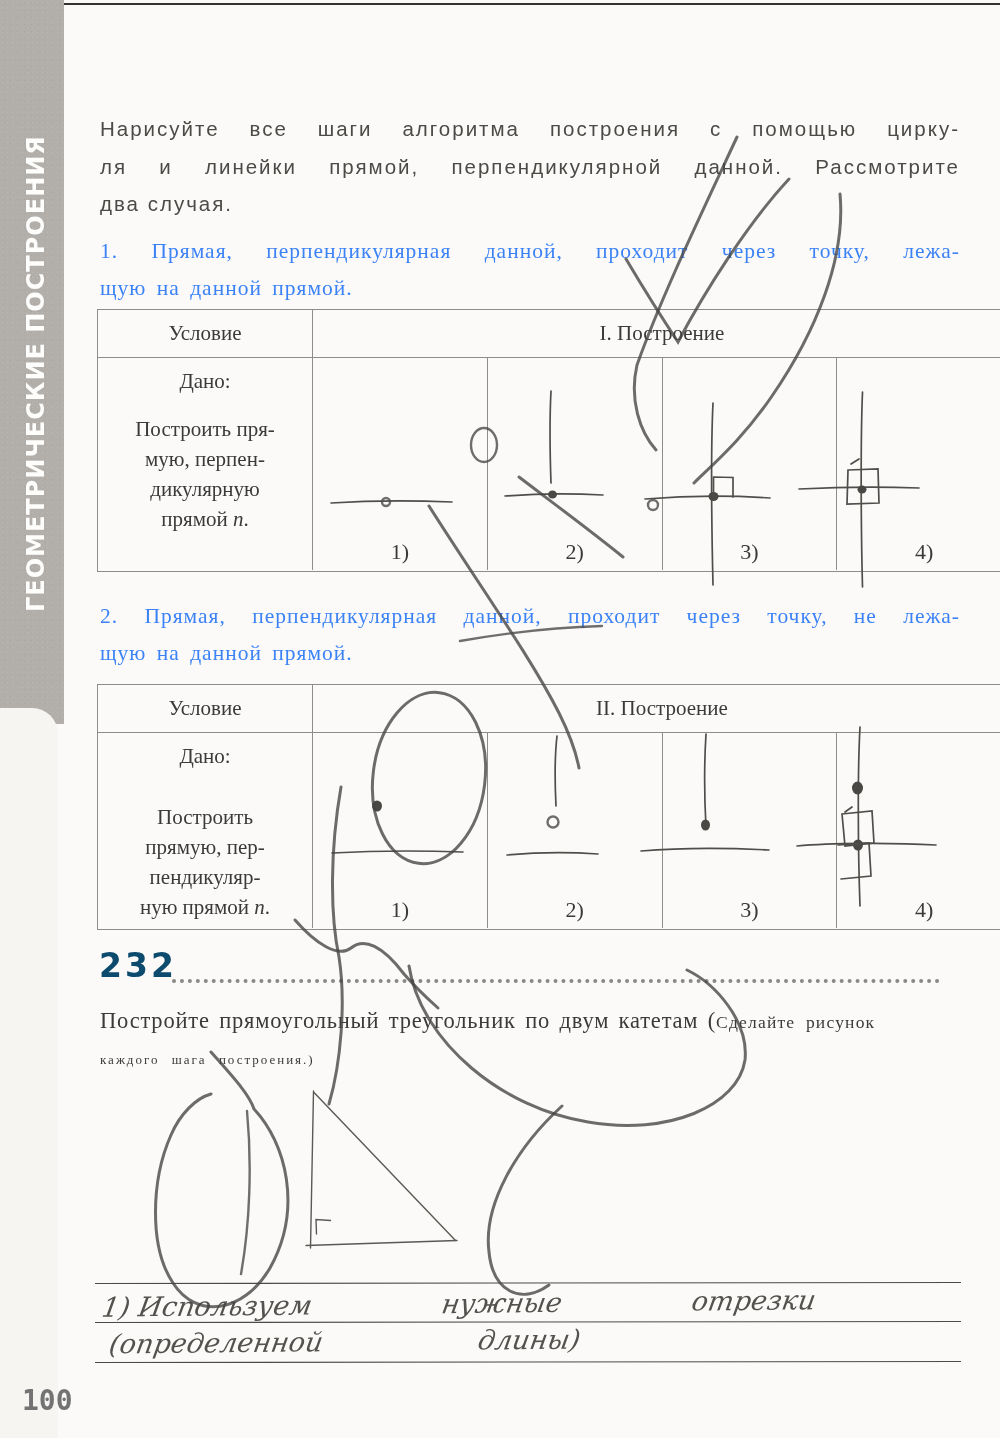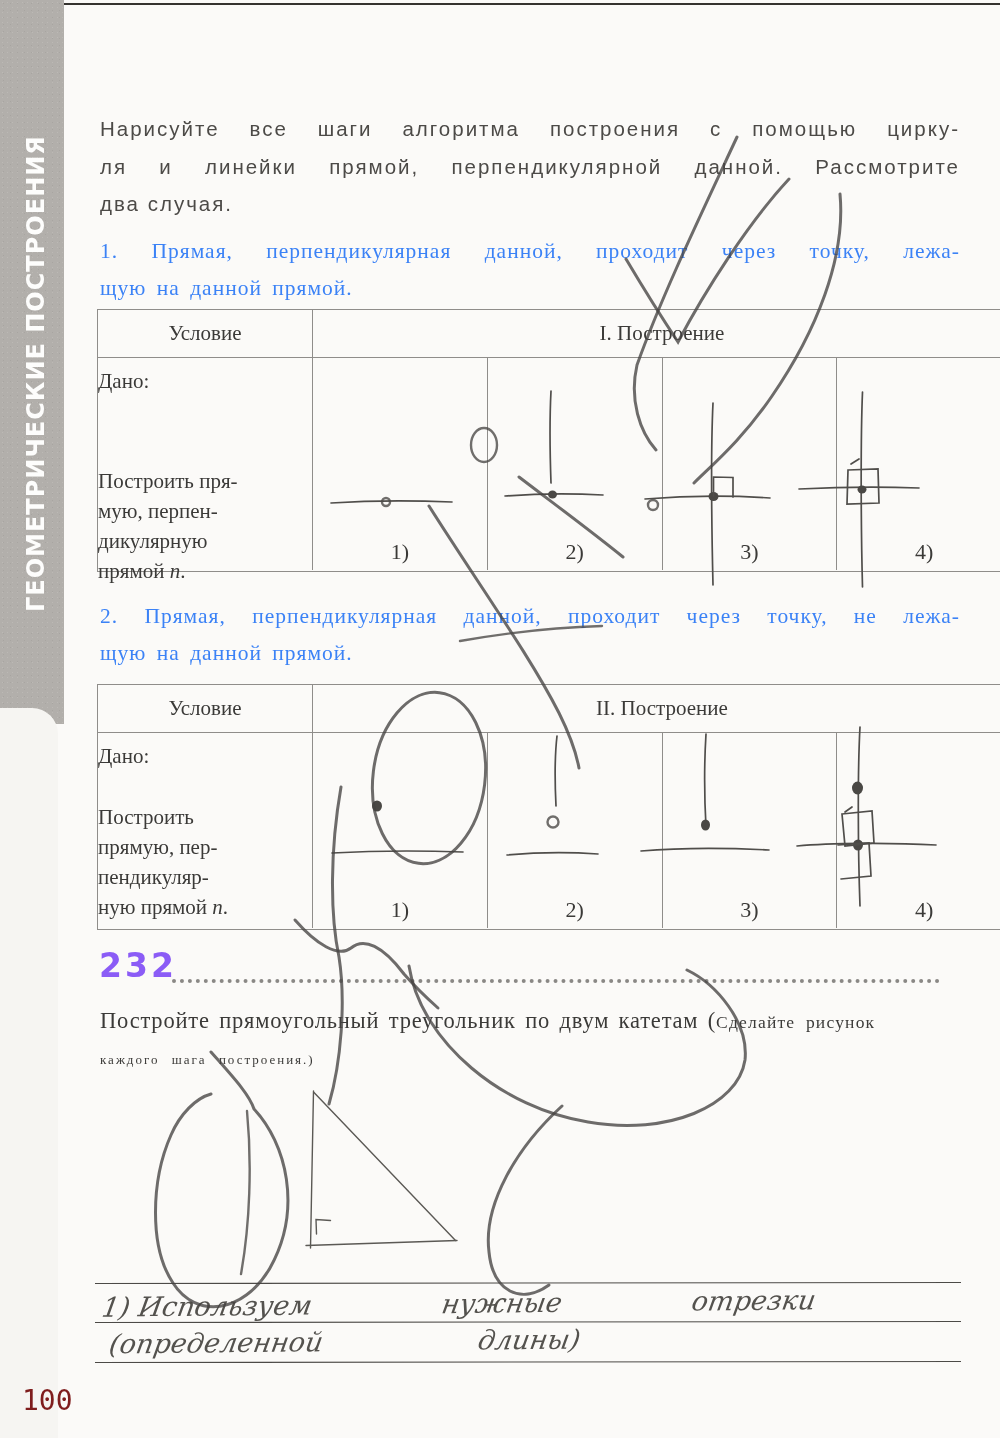--- a/index.html
+++ b/index.html
@@ -34,46 +34,46 @@
   
   .ctable{position:absolute;left:97px;width:915px;border:1.5px solid #8f8d8a;box-sizing:border-box;
     font-size:21px;color:#3b3a38;}
   .t1{top:309px;height:263px;} .t2{top:684px;height:246px;}
   .thead{display:flex;height:48px;border-bottom:1.5px solid #8f8d8a;box-sizing:border-box;}
   .hcond{width:215px;border-right:1.5px solid #8f8d8a;box-sizing:border-box;
     display:flex;align-items:center;justify-content:center;}
   .hconstr{flex:1;display:flex;align-items:center;justify-content:center;}
   .tbody{display:flex;}
   .t1 .tbody{height:212px;} .t2 .tbody{height:195px;}
-  .cond{width:215px;border-right:1.5px solid #8f8d8a;box-sizing:border-box;text-align:left;}
+  .cond{width:215px;border-right:1.5px solid #8f8d8a;box-sizing:border-box;text-align:center;}
   .given{margin-top:11px;}
-  .t1 .tasklines{margin-top:72px;line-height:30px;}
+  .t1 .tasklines{margin-top:20px;line-height:30px;}
   .t2 .tasklines{margin-top:33px;line-height:30px;}
   .steps{flex:1;display:flex;}
   .step{flex:1;position:relative;border-right:1.5px solid #8f8d8a;box-sizing:border-box;}
   .step:last-child{border-right:none;}
   .steplabel{position:absolute;bottom:5px;left:0;right:0;text-align:center;font-size:22px;}
   .var{font-style:italic;}
   
   .exnum{position:absolute;left:99px;top:946px;font-family:"DejaVu Sans", sans-serif;
-    font-weight:bold;font-size:33px;color:#8b5cf6;letter-spacing:3px;}
+    font-weight:bold;font-size:33px;color:#0c4a6e;letter-spacing:3px;}
   .dotted{position:absolute;left:172px;top:953px;width:768px;height:26px;
     border-bottom:4px dotted #8a8885;}
   .taskline1{position:absolute;left:100px;top:1008px;width:880px;font-size:22.5px;
     letter-spacing:0.8px;word-spacing:3px;color:#3b3a38;}
   .tasknote{font-size:17.5px;letter-spacing:1.2px;word-spacing:5px;}
   .taskline2{position:absolute;left:100px;top:1052px;font-size:13px;
     letter-spacing:2px;word-spacing:7px;color:#3b3a38;}
   
   .hand{position:absolute;font-family:"DejaVu Serif", serif;font-style:italic;
     color:#54524e;transform:skewX(-10deg) rotate(-0.6deg);}
   .hw1{left:103px;top:1288px;width:712px;font-size:27px;display:flex;justify-content:space-between;}
   .hw2{left:110px;top:1326px;width:470px;font-size:27px;display:flex;justify-content:space-between;}
   .pagenum{position:absolute;left:22px;top:1384px;font-family:"DejaVu Sans Mono", monospace;
-    font-size:28px;color:#7f1d1d;}
+    font-size:28px;color:#737373;font-weight:bold;}
   svg.overlay{position:absolute;left:0;top:0;pointer-events:none;}
   .pencil{stroke:#454341;stroke-width:3;fill:none;opacity:0.78;stroke-linecap:round;}
   .pencil-thin{stroke:#4d4b48;stroke-width:2.4;fill:none;opacity:0.8;stroke-linecap:round;}
   .ink{stroke:#5b5955;stroke-width:1.4;fill:none;stroke-linecap:round;}
   .draw{stroke:#504e4b;stroke-width:1.7;fill:none;stroke-linecap:round;}
   .dot{fill:#4a4845;stroke:none;}
   .rule-line{stroke:#4c4a47;stroke-width:1.2;fill:none;}
 </style>
 </head>
 <body>

